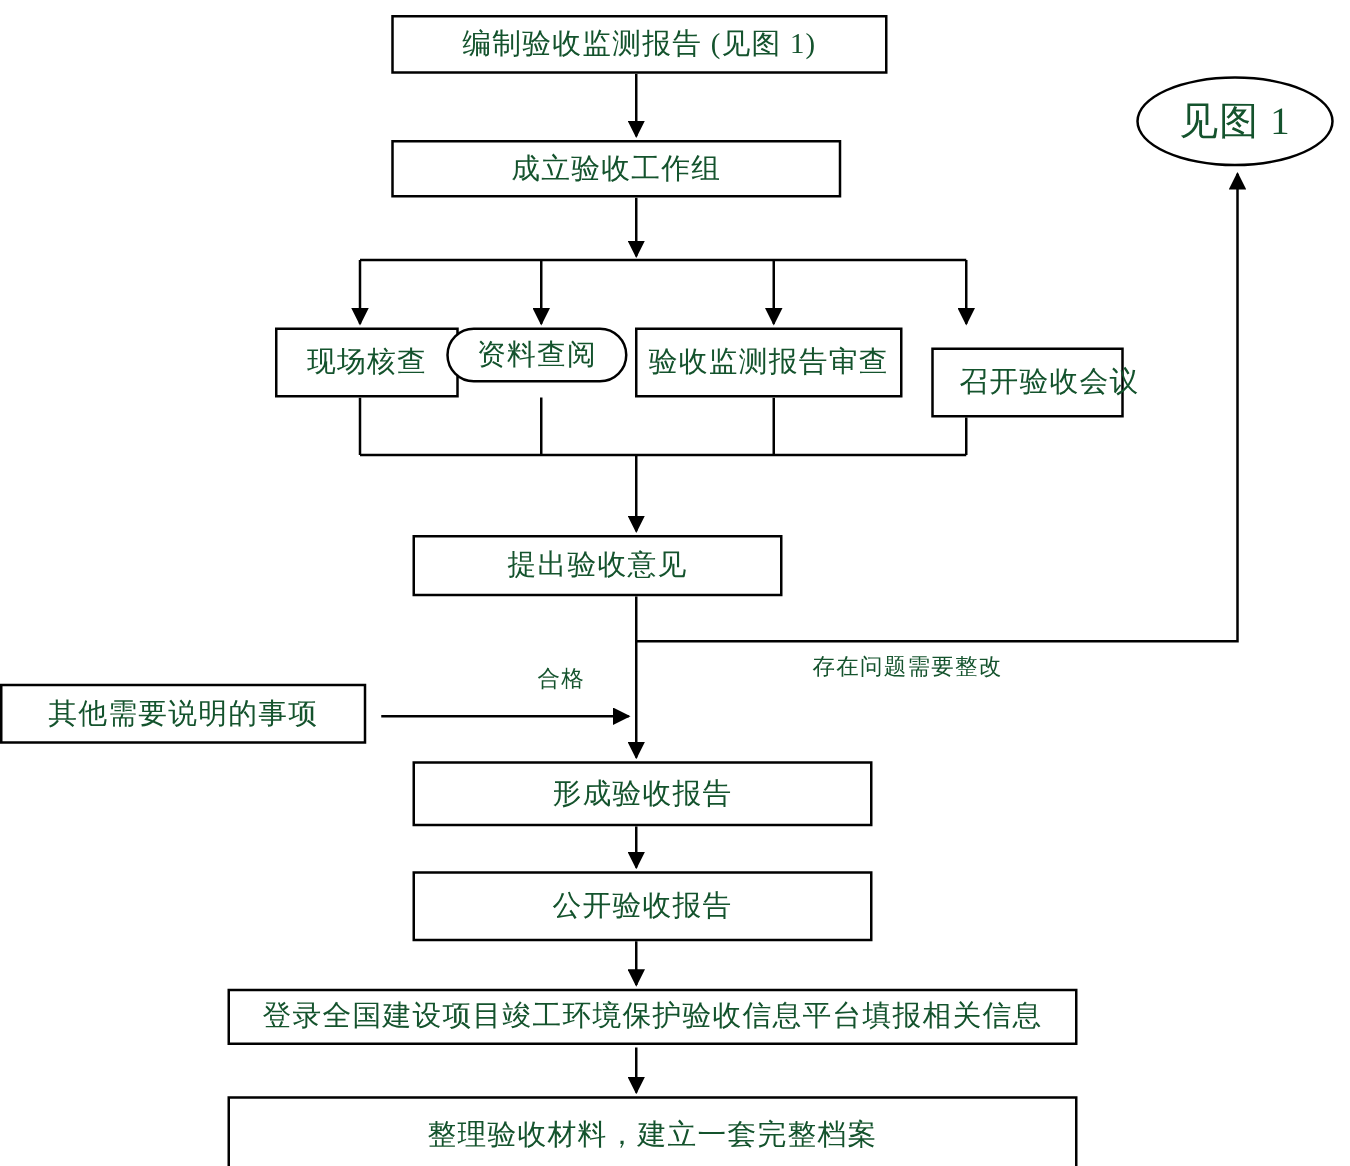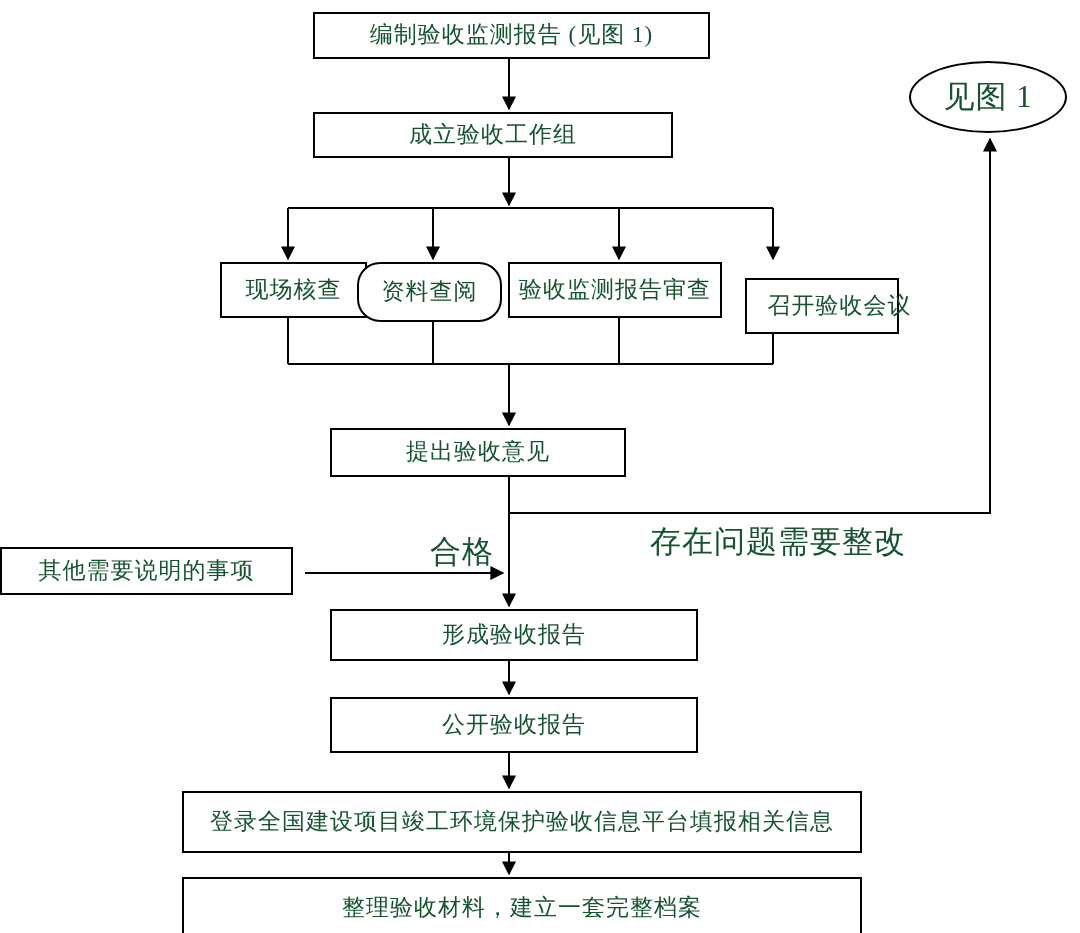--- a/index.html
+++ b/index.html
@@ -45,37 +45,37 @@
     border-radius: 50%;
     background: #ffffff;
     display: flex;
     align-items: center;
     justify-content: center;
     font-size: 31px;
     letter-spacing: 1px;
   }
   .edge-label {
     position: absolute;
-    font-size: 31px;
+    font-size: 18px;
     letter-spacing: 1px;
     white-space: nowrap;
   }
 
   
   #n-compile   { left: 313px; top: 12px;  width: 397px; height: 47px; }
   #n-group     { left: 313px; top: 112px; width: 360px; height: 46px; }
   #n-site      { left: 190px; top: 262px; width: 147px; height: 56px; margin-left: 30px; }
-  #n-data      { left: 357px; top: 262px; width: 145px; height: 60px; border-radius: 23px; }
+  #n-data      { left: 357px; top: 262px; width: 145px; height: 44px; border-radius: 23px; }
   #n-review    { left: 508px; top: 262px; width: 214px; height: 56px; }
   #n-meeting   { left: 745px; top: 278px; width: 154px; height: 56px; padding-left: 35px; }
   #n-opinion   { left: 330px; top: 428px; width: 296px; height: 49px; }
   #n-other     { left: 0;  top: 547px; width: 293px; height: 48px; }
   #n-form      { left: 330px; top: 609px; width: 368px; height: 52px; }
   #n-publish   { left: 330px; top: 697px; width: 368px; height: 56px; }
-  #n-platform  { left: 182px; top: 791px; width: 680px; height: 62px; text-align: center; }
+  #n-platform  { left: 182px; top: 791px; width: 680px; height: 45px; text-align: center; }
   #n-archive   { left: 182px; top: 877px; width: 680px; height: 62px; }
   #n-seefig    { left: 909px; top: 61px;  width: 158px; height: 72px; }
   #lbl-pass    { left: 430px; top: 531px; }
   #lbl-rectify { left: 650px; top: 521px; }
 </style>
 </head>
 <body>
 
 <div class="stage">
 

